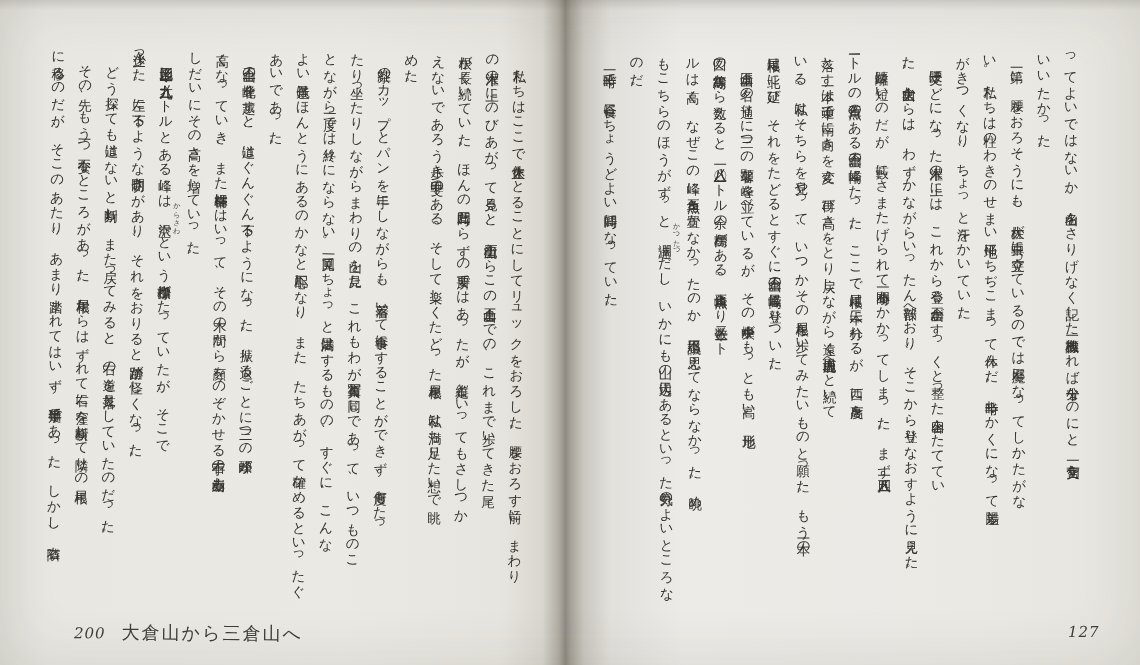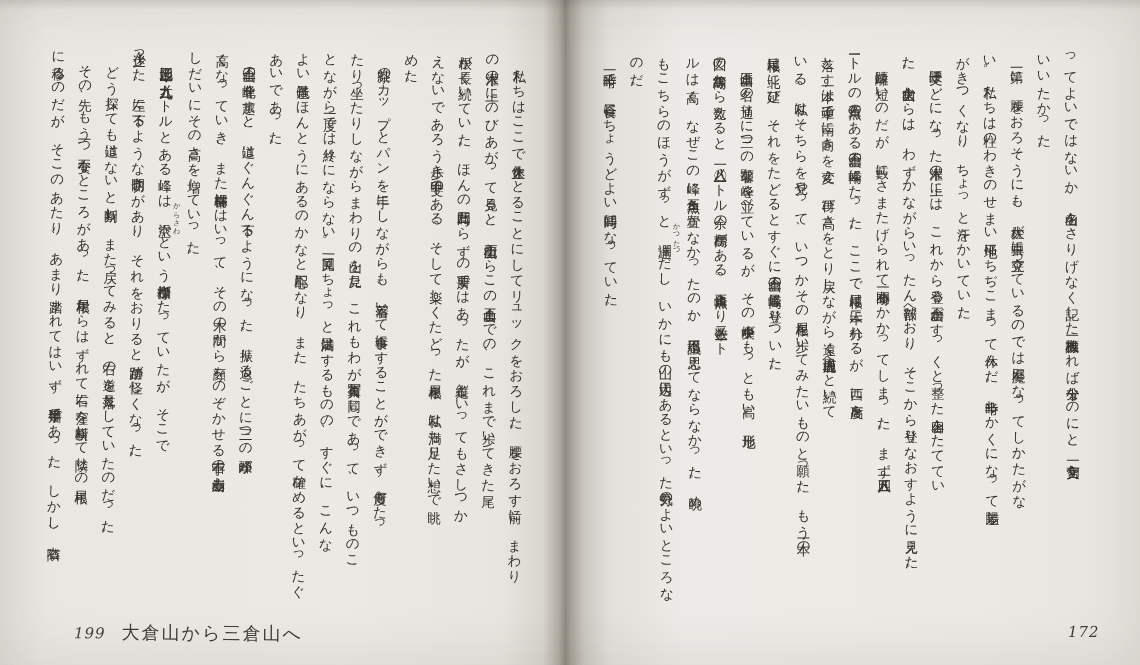--- a/index.html
+++ b/index.html
@@ -62,21 +62,21 @@
       <div class="line">いる。私はそちらを見やって、いつかその尾根を歩いてみたいものと願った。もう一本の</div>
       <div class="line">尾根は北に延び、それをたどるとすぐに三倉山の最高峰に登りついた。</div>
       <div class="line indent">三倉山は名の通りに三つの顕著な峰を並べているが、その中央峰がもっとも高い。地形</div>
       <div class="line">図の等高線から数えると、一八八〇メートル余の標高がある。三角点峰より二十数メート</div>
       <div class="line">ルは高く、なぜこの峰に三角点を置かなかったのか、不思議に思えてならなかった。眺め</div>
       <div class="line"><span>もこちらのほうがずっと</span><ruby><span>濶達</span><rt>かつたつ</rt></ruby><span>だし、いかにも山の天辺にあるといった気分のよいところな</span></div>
       <div class="line">のだ。</div>
       <div class="line indent">十一時半で、昼食にちょうどよい時間になっていた。</div>
     </div>
     <div class="footer footer-right">
-      <span class="page-num">172</span>
+      <span class="page-num">127</span>
     </div>
   </div>
 
   <div class="page page-left">
     <div class="page-text">
       <div class="line indent">私たちはここで大休止をとることにしてリュックをおろした。腰をおろす前に、まわり</div>
       <div class="line">の灌木の上にのびあがって見ると、流石山からこの三倉山までの、これまで歩いてきた尾</div>
       <div class="line">根が長く続いていた。ほんの三時間たらずの所要ではあったが、縦走といってもさしつか</div>
       <div class="line">えないであろう歩き甲斐のある、そして楽しくたどった尾根を、私は満ち足りた想いで眺</div>
       <div class="line">めた。</div>
@@ -88,18 +88,18 @@
       <div class="line indent">三倉山の北峰を越すと、道はぐんぐん下るようになった。振り返るごとに三つの峰頭が</div>
       <div class="line">高くなっていき、また樹林帯にはいって、その木の間から顔をのぞかせる右手の赤崩山も</div>
       <div class="line">しだいにその高さを増していった。</div>
       <div class="line indent"><span>地形図に一六九一・九メートルとある峰には</span><ruby><span>空沢</span><rt>からさわ</rt></ruby><span>という指導標がたっていたが、そこで</span></div>
       <div class="line">少々迷った。左に下るような切開きがあり、それをおりると踏跡が怪しくなった。</div>
       <div class="line indent">どう探しても道はないと判断し、また戻ってみると、右の道を見落としていたのだった。</div>
       <div class="line indent">その先、もう一つ不安なところがあった。尾根からはずれて右に窪を横断して隣りの尾根</div>
       <div class="line">に移るのだが、そこのあたり、あまり踏まれてはいず、半信半疑であった。しかし、右隣</div>
     </div>
     <div class="footer footer-left">
-      <span class="page-num">199</span>
+      <span class="page-num">200</span>
       <span class="running-title">大倉山から三倉山へ</span>
     </div>
   </div>
 
 </div>
 
 </body></html>

